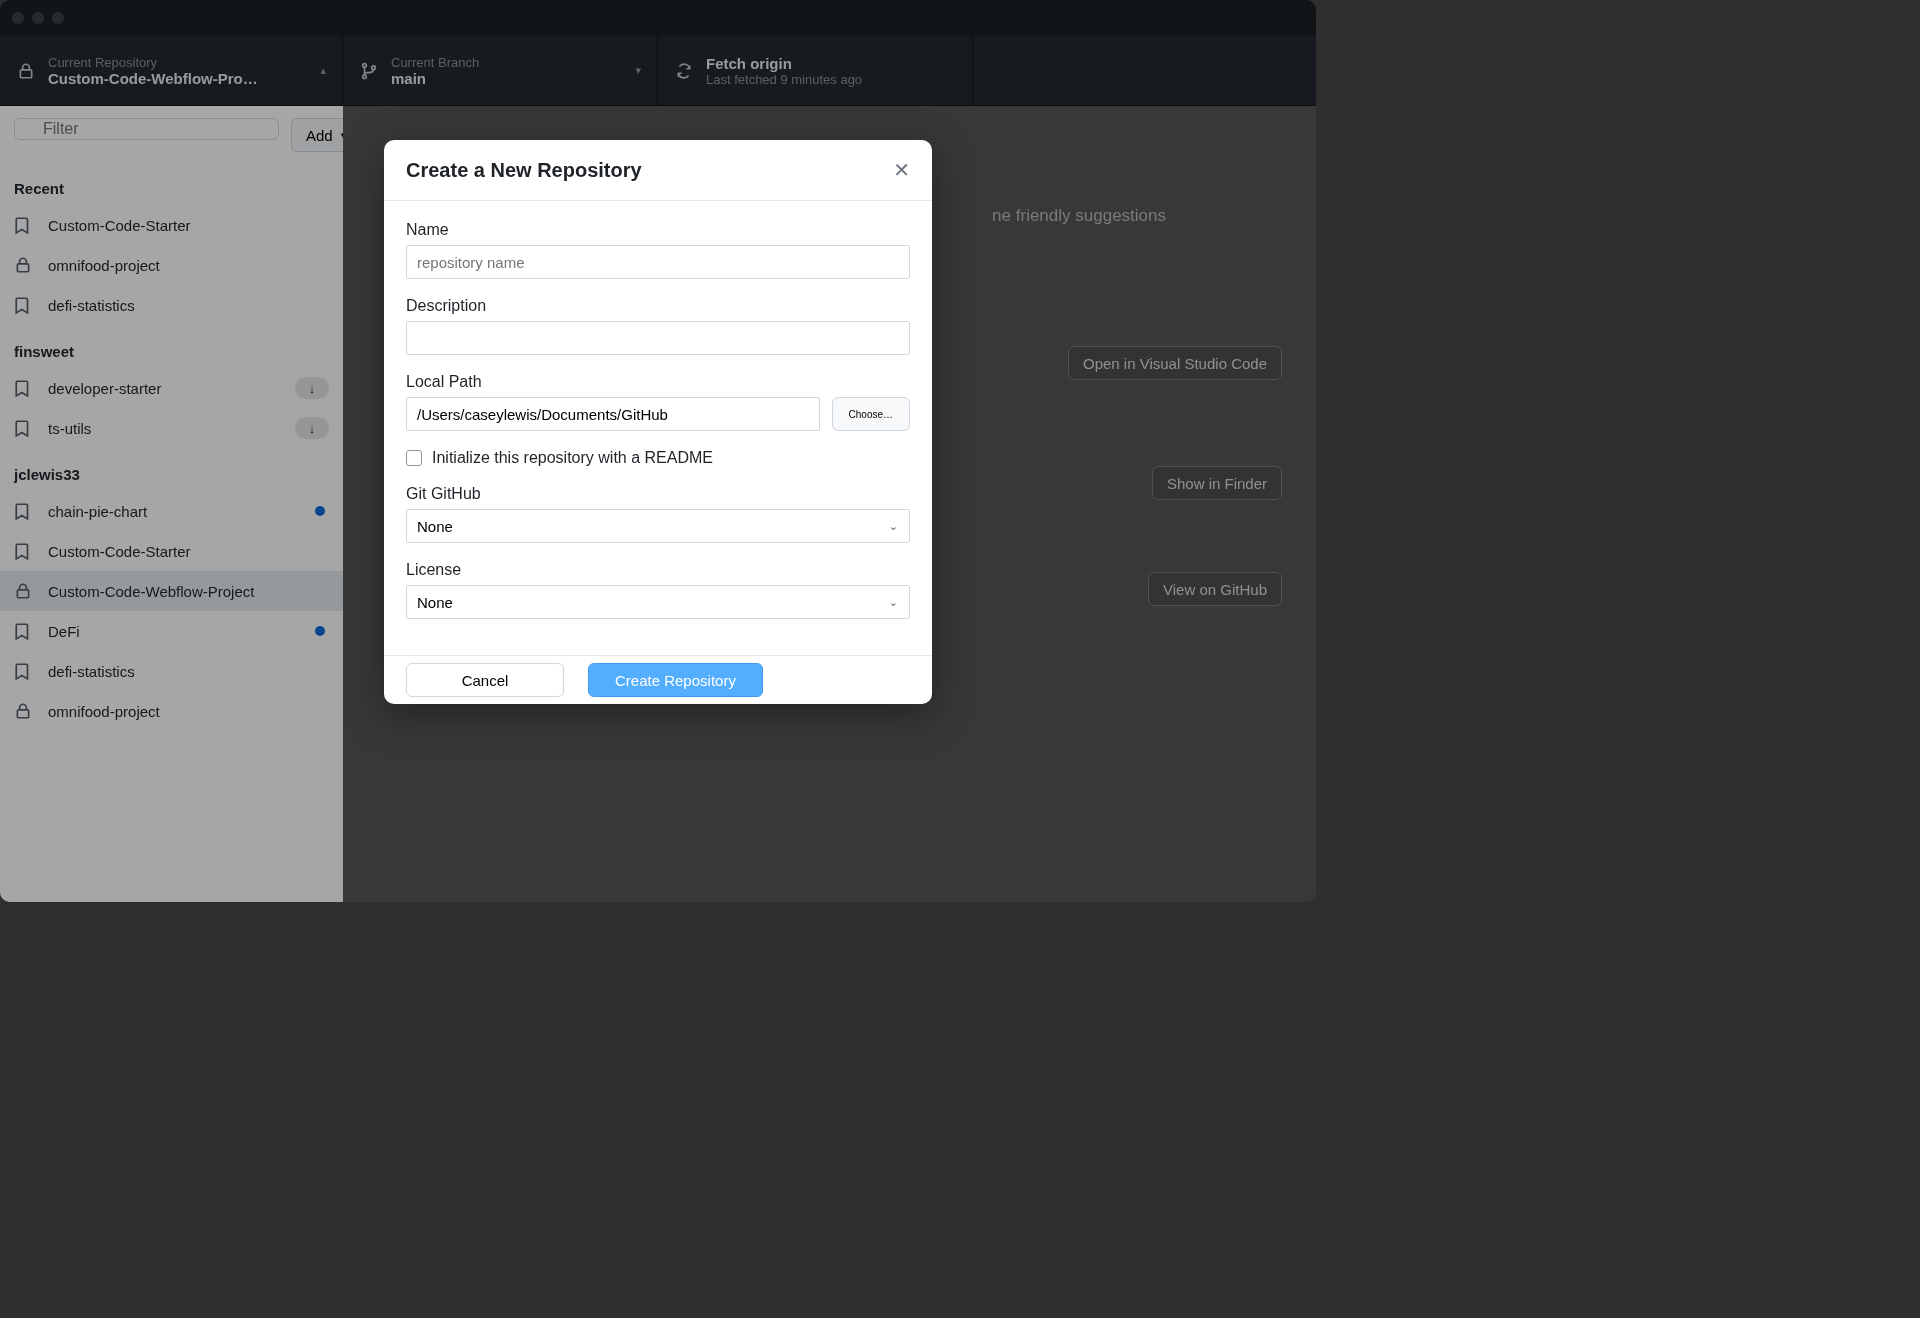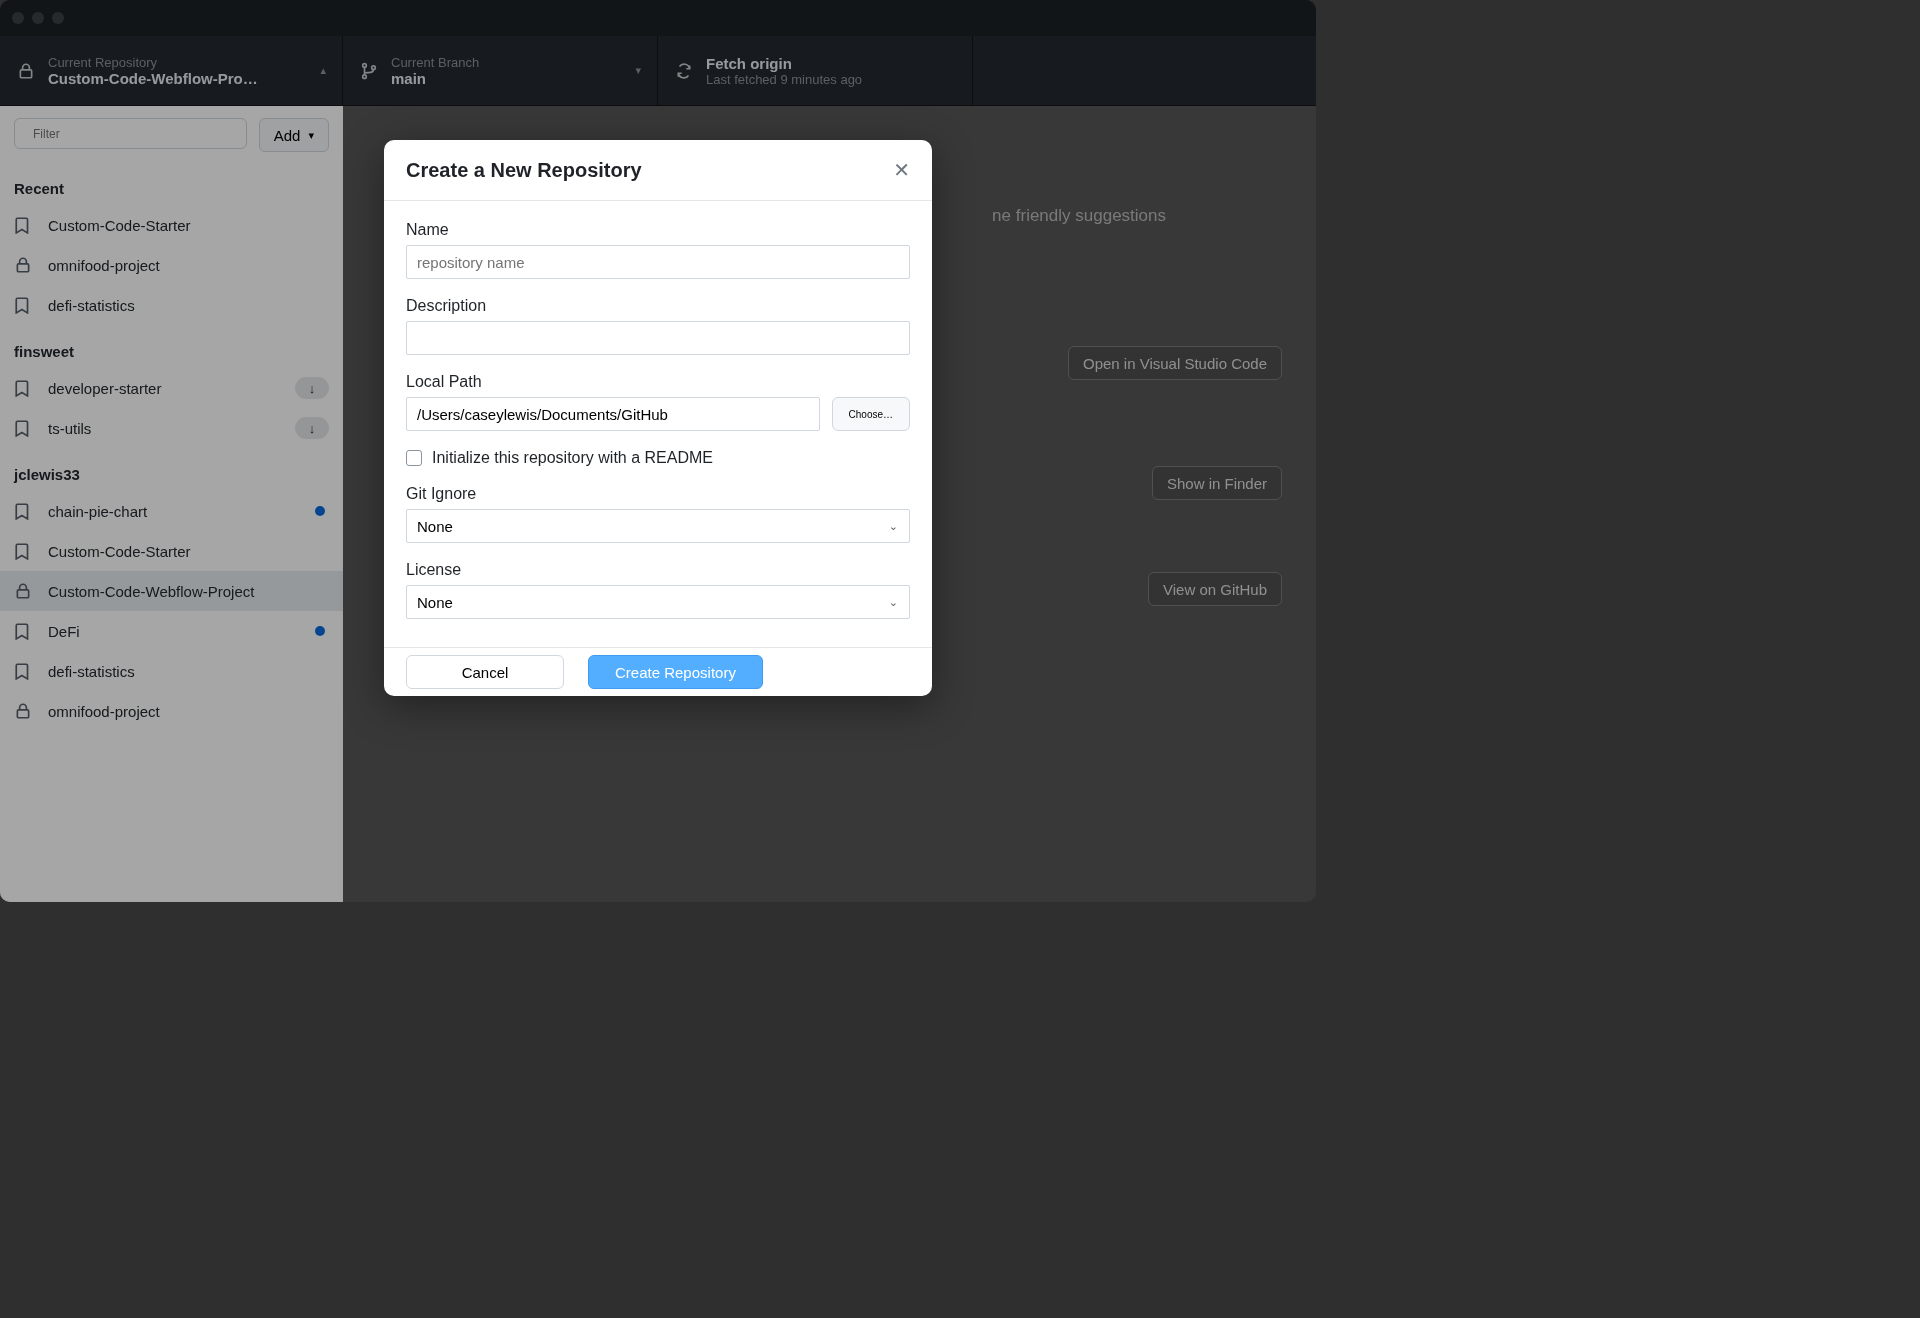--- a/index.html
+++ b/index.html
@@ -20,21 +20,21 @@
 .ts-repo { width: 343px; }
 .ts-branch { width: 315px; }
 .ts-fetch { width: 315px; }
 .chev-down { margin-left: auto; font-size: 11px; color: #8b949e; }
 
 .main { display: flex; height: calc(100% - 106px); }
 
 
 .sidebar { width: 343px; background: #fff; color: #24292e; display: flex; flex-direction: column; padding: 12px 0; }
 .sidebar-top { display: flex; gap: 12px; padding: 0 14px 10px 14px; }
-.filter-input { flex: 1; height: 31px; border: 1px solid #d0d7de; border-radius: 6px; padding: 0 18px; font-size: 12px; outline: none; }
+.filter-input { flex: 1; height: 22px; border: 1px solid #d0d7de; border-radius: 6px; padding: 0 28px; font-size: 16px; outline: none; }
 .add-btn { height: 34px; padding: 0 14px; border: 1px solid #d0d7de; border-radius: 6px; background: #f6f8fa; font-size: 15px; display: flex; align-items: center; gap: 8px; cursor: pointer; }
 
 .group-title { font-weight: 700; font-size: 15px; padding: 18px 14px 8px 14px; }
 .repo-item { display: flex; align-items: center; gap: 16px; height: 40px; padding: 0 14px; font-size: 15px; cursor: pointer; }
 .repo-item.selected { background: #e7ecef; }
 .repo-dot { width: 10px; height: 10px; border-radius: 50%; background: #0969da; margin-left: auto; margin-right: 4px; }
 .repo-pill { margin-left: auto; width: 34px; height: 22px; border-radius: 11px; background: #e5e7ea; display: flex; align-items: center; justify-content: center; font-size: 13px; }
 
 
 .content { flex: 1; background: #565656; position: relative; }
@@ -271,27 +271,27 @@
         <div class="path-row">
           <input class="form-input" value="/Users/caseylewis/Documents/GitHub" style="">
           <button class="choose-btn"><span>Choose…</span></button>
         </div>
       </div>
       <div class="form-group checkbox-row">
         <div class="checkbox"></div>
         <span>Initialize this repository with a README</span>
       </div>
       <div class="form-group">
-        <label class="form-label">Git Ignore</label>
+        <label class="form-label">Git GitHub</label>
         <div class="select">
           <input class="form-input" readonly="" value="None" style="">
           <span class="select-caret">⌄</span>
         </div>
       </div>
-      <div class="form-group" style="margin-bottom:4px">
+      <div class="form-group" style="margin-bottom:12px">
         <label class="form-label">License</label>
         <div class="select">
           <input class="form-input" readonly="" value="None" style="">
           <span class="select-caret">⌄</span>
         </div>
       </div>
     </div>
     <div class="modal-footer">
       <button class="btn btn-secondary"><span>Cancel</span></button>
       <button class="btn btn-primary"><span>Create Repository</span></button>

